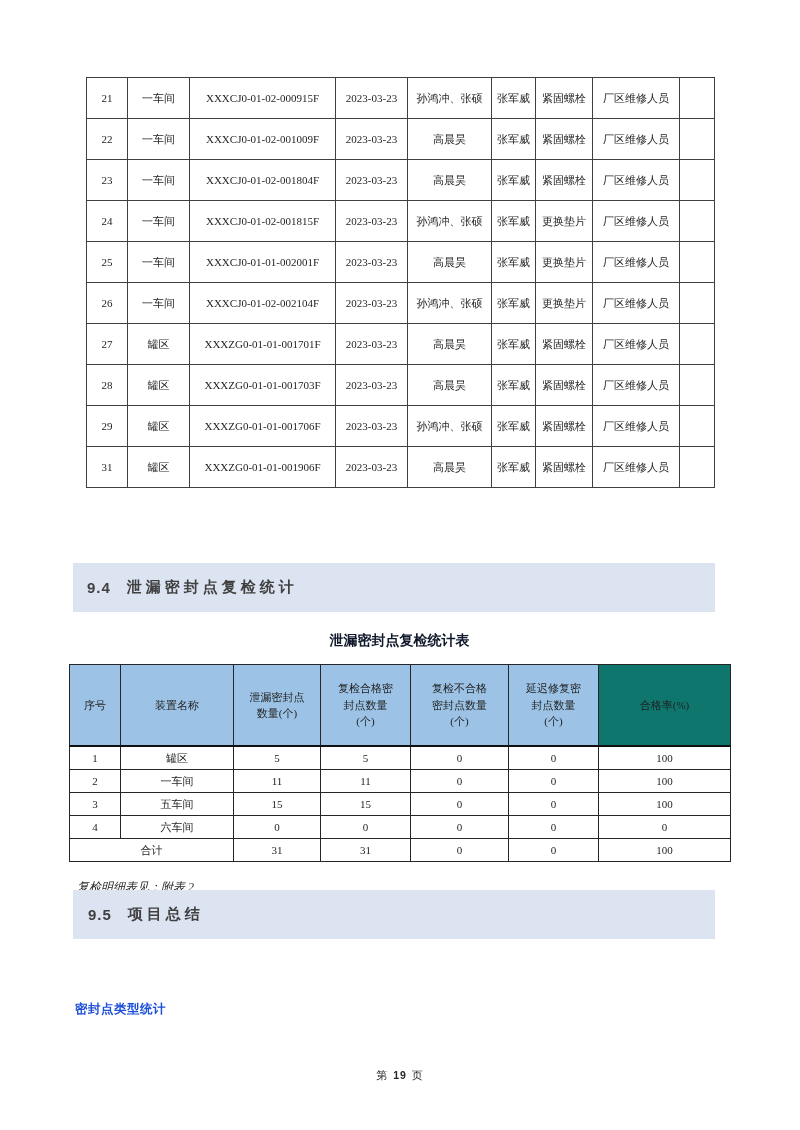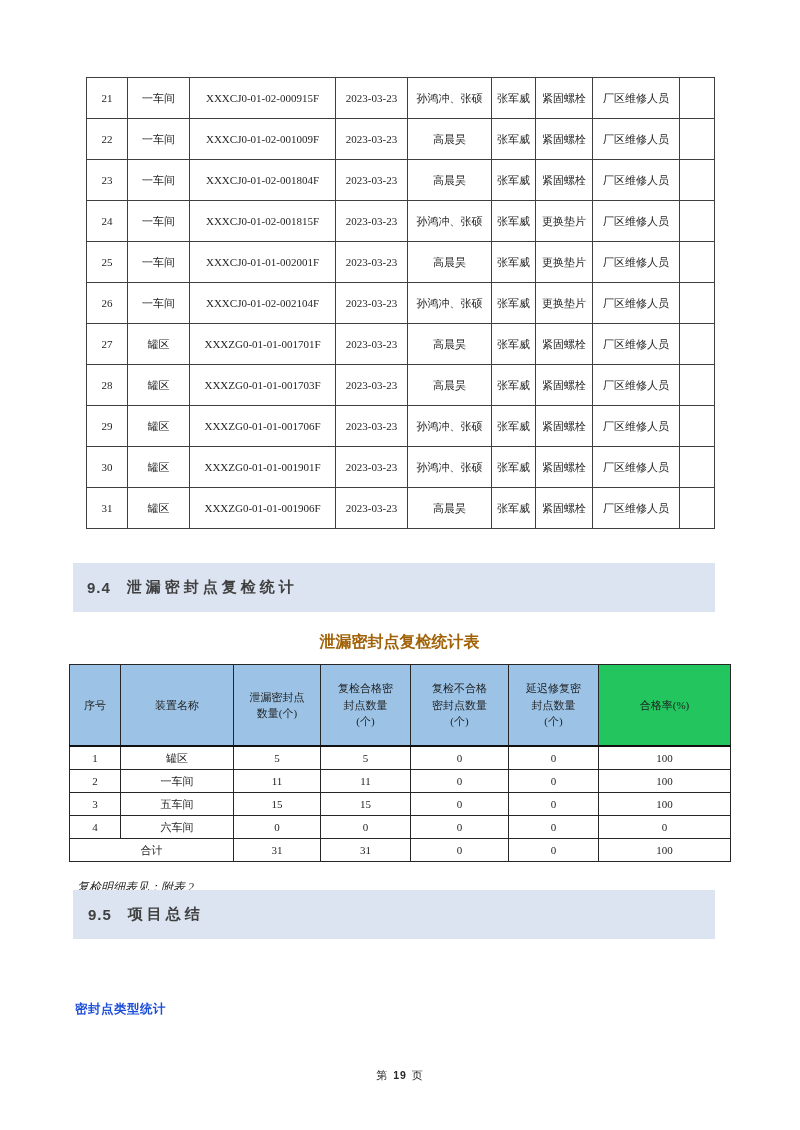--- a/index.html
+++ b/index.html
@@ -39,22 +39,22 @@
   }
   .band-94 { top:563px; }
   .band-95 { top:890px;padding-left:15px; }
   .band .band-num { margin-right:16px; letter-spacing:1px; }
   .band .band-title { letter-spacing:4px; }
 
   
   .table-title {
     position:absolute; left:69px; top:632px; width:661px;
     text-align:center;
-    font-weight:bold; font-size:16px;
-    color:#a16207;
+    font-weight:bold; font-size:14px;
+    color:#0f172a;
   }
   .stats-table {
     position:absolute; left:69px; top:664px;
     width:661px;
     border-collapse:collapse; table-layout:fixed;
   }
   .stats-table th, .stats-table td {
     border:1px solid #262626;
     text-align:center; vertical-align:middle;
     font-size:11px; font-weight:normal;
@@ -197,31 +197,20 @@
         <td>罐区</td>
         <td>XXXZG0-01-01-001706F</td>
         <td>2023-03-23</td>
         <td>孙鸿冲、张硕</td>
         <td>张军威</td>
         <td>紧固螺栓</td>
         <td>厂区维修人员</td>
         <td></td>
       </tr>
       <tr>
-        <td>30</td>
-        <td>罐区</td>
-        <td>XXXZG0-01-01-001901F</td>
-        <td>2023-03-23</td>
-        <td>孙鸿冲、张硕</td>
-        <td>张军威</td>
-        <td>紧固螺栓</td>
-        <td>厂区维修人员</td>
-        <td></td>
-      </tr>
-      <tr>
         <td>31</td>
         <td>罐区</td>
         <td>XXXZG0-01-01-001906F</td>
         <td>2023-03-23</td>
         <td>高晨昊</td>
         <td>张军威</td>
         <td>紧固螺栓</td>
         <td>厂区维修人员</td>
         <td></td>
       </tr>
@@ -253,21 +242,21 @@
 数量(个)</th>
         <th style="background-color: rgb(156, 195, 230);">复检合格密
 封点数量
 (个)</th>
         <th style="background-color: rgb(156, 195, 230);">复检不合格
 密封点数量
 (个)</th>
         <th style="background-color: rgb(156, 195, 230);">延迟修复密
 封点数量
 (个)</th>
-        <th style="background-color: #22c55e;">合格率(%)</th>
+        <th style="background-color: #0f766e;">合格率(%)</th>
       </tr>
     </thead>
     <tbody>
       <tr>
         <td>1</td>
         <td>罐区</td>
         <td>5</td>
         <td>5</td>
         <td>0</td>
         <td>0</td>

